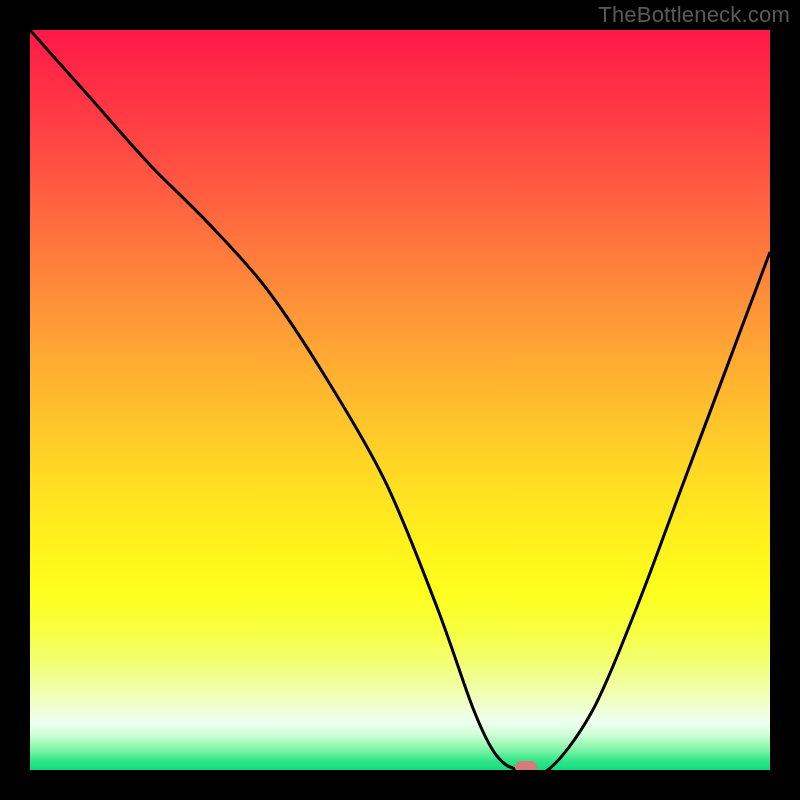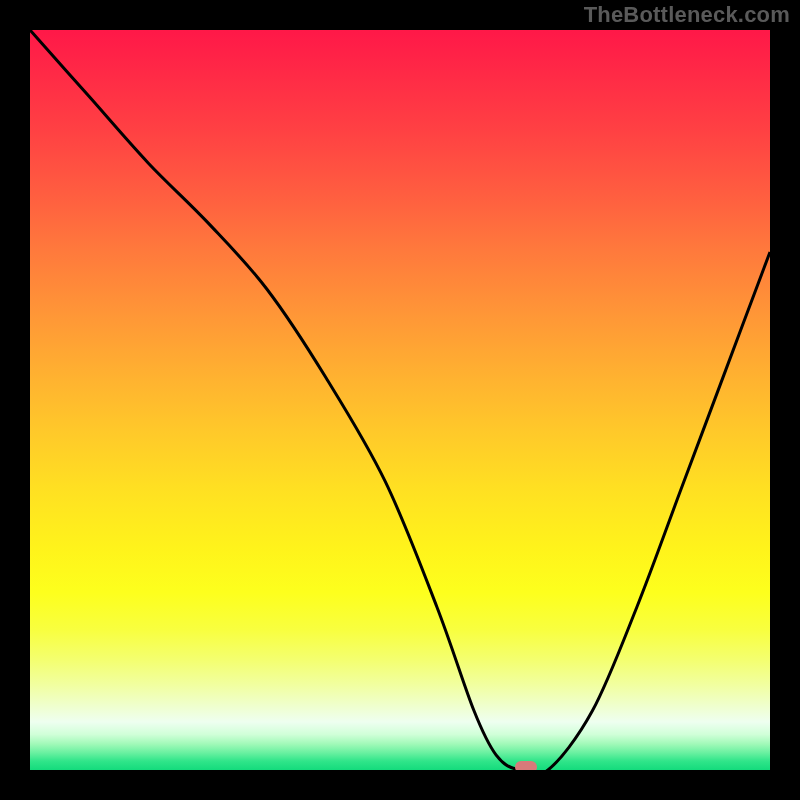--- a/index.html
+++ b/index.html
@@ -15,21 +15,21 @@
     position: relative;
     width: 800px;
     height: 800px;
   }
   .watermark {
     position: absolute;
     top: 2px;
     right: 10px;
     color: #5a5a5a;
     font-size: 22px;
-    font-weight: 700;
+    font-weight: 400;
     letter-spacing: 0.2px;
     z-index: 3;
   }
   .plot-area {
     position: absolute;
     left: 30px;
     top: 30px;
     width: 740px;
     height: 740px;
     overflow: hidden;

